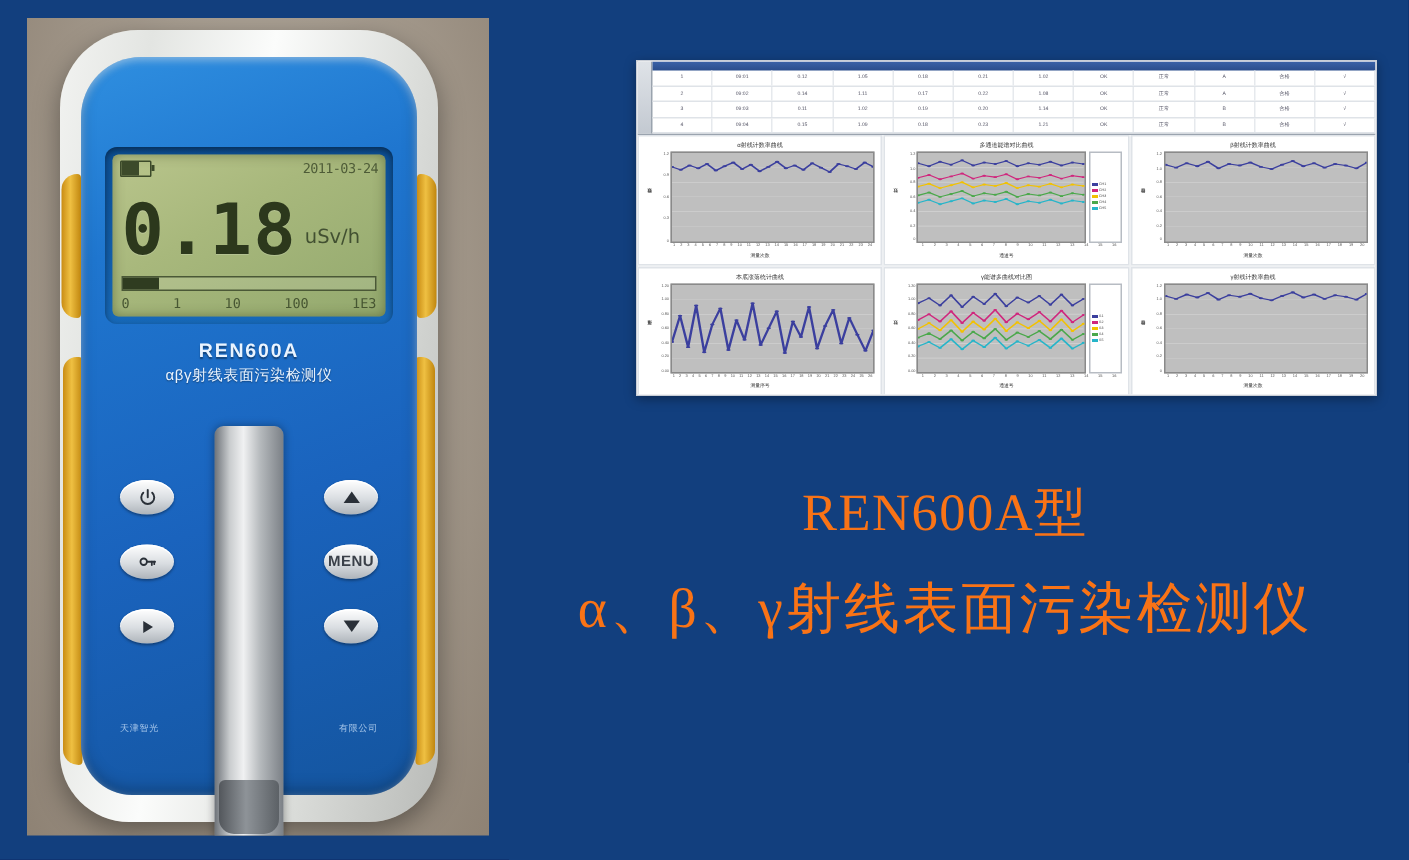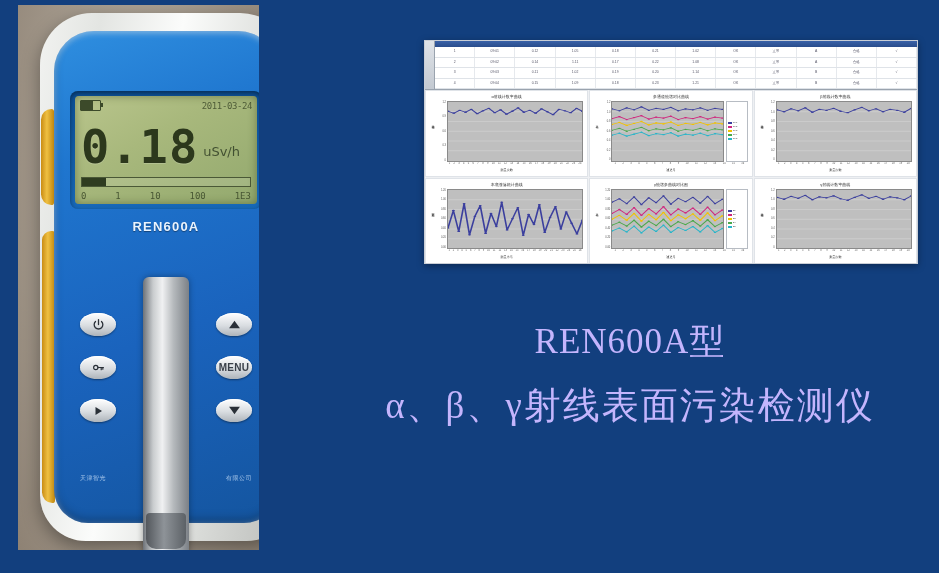--- a/index.html
+++ b/index.html
@@ -12,22 +12,22 @@
     width: 939px;
     height: 573px;
     background: #123f7e;
     overflow: hidden;
     font-family: "Liberation Sans", sans-serif;
   }
 
   
   #photo {
     position: absolute;
-    left: 18px; top: 5px;
-    width: 241px; height: 545px;
+    left: 18px; top: 12px;
+    width: 308px; height: 545px;
     background:
       radial-gradient(ellipse at 50% 35%, #b3aa9e 0%, #a79d90 45%, #8e8274 100%);
     overflow: hidden;
   }
   .device {
     position: absolute;
     left: 22px; top: 8px;
     width: 252px; height: 528px;
   }
   
@@ -339,21 +339,21 @@
     text-align: center;
     color: #333;
     height: 5px;
   }
 
   
   #headline {
     position: absolute;
     left: 330px; top: 318px;
     width: 600px;
-    color: #c4b5fd;
+    color: #f97316;
     text-align: center;
   }
   .line1 {
     font-family: "Liberation Serif", serif;
     font-size: 35px;
     letter-spacing: 1px;
     margin-bottom: 16px;
   }
   .line2 {
     font-family: "Liberation Serif", serif;
@@ -396,20 +396,21 @@
                 <span>1</span>
                 <span>10</span>
                 <span>100</span>
                 <span>1E3</span>
               </div>
           </div>
         </div>
 
         <div class="label">
           <div class="model">REN600A</div>
+          <div class="cn">αβγ射线表面污染检测仪</div>
         </div>
 
         <div class="handle"></div>
 
         <div class="btn col-l row1">
           <svg width="13" height="13" viewBox="0 0 24 24" fill="none" stroke="#2a3038" stroke-width="2.4" stroke-linecap="round">
             <path d="M12 3v9"></path>
               <path d="M6.5 6.5a8 8 0 1 0 11 0"></path>
           </svg>
         </div>

